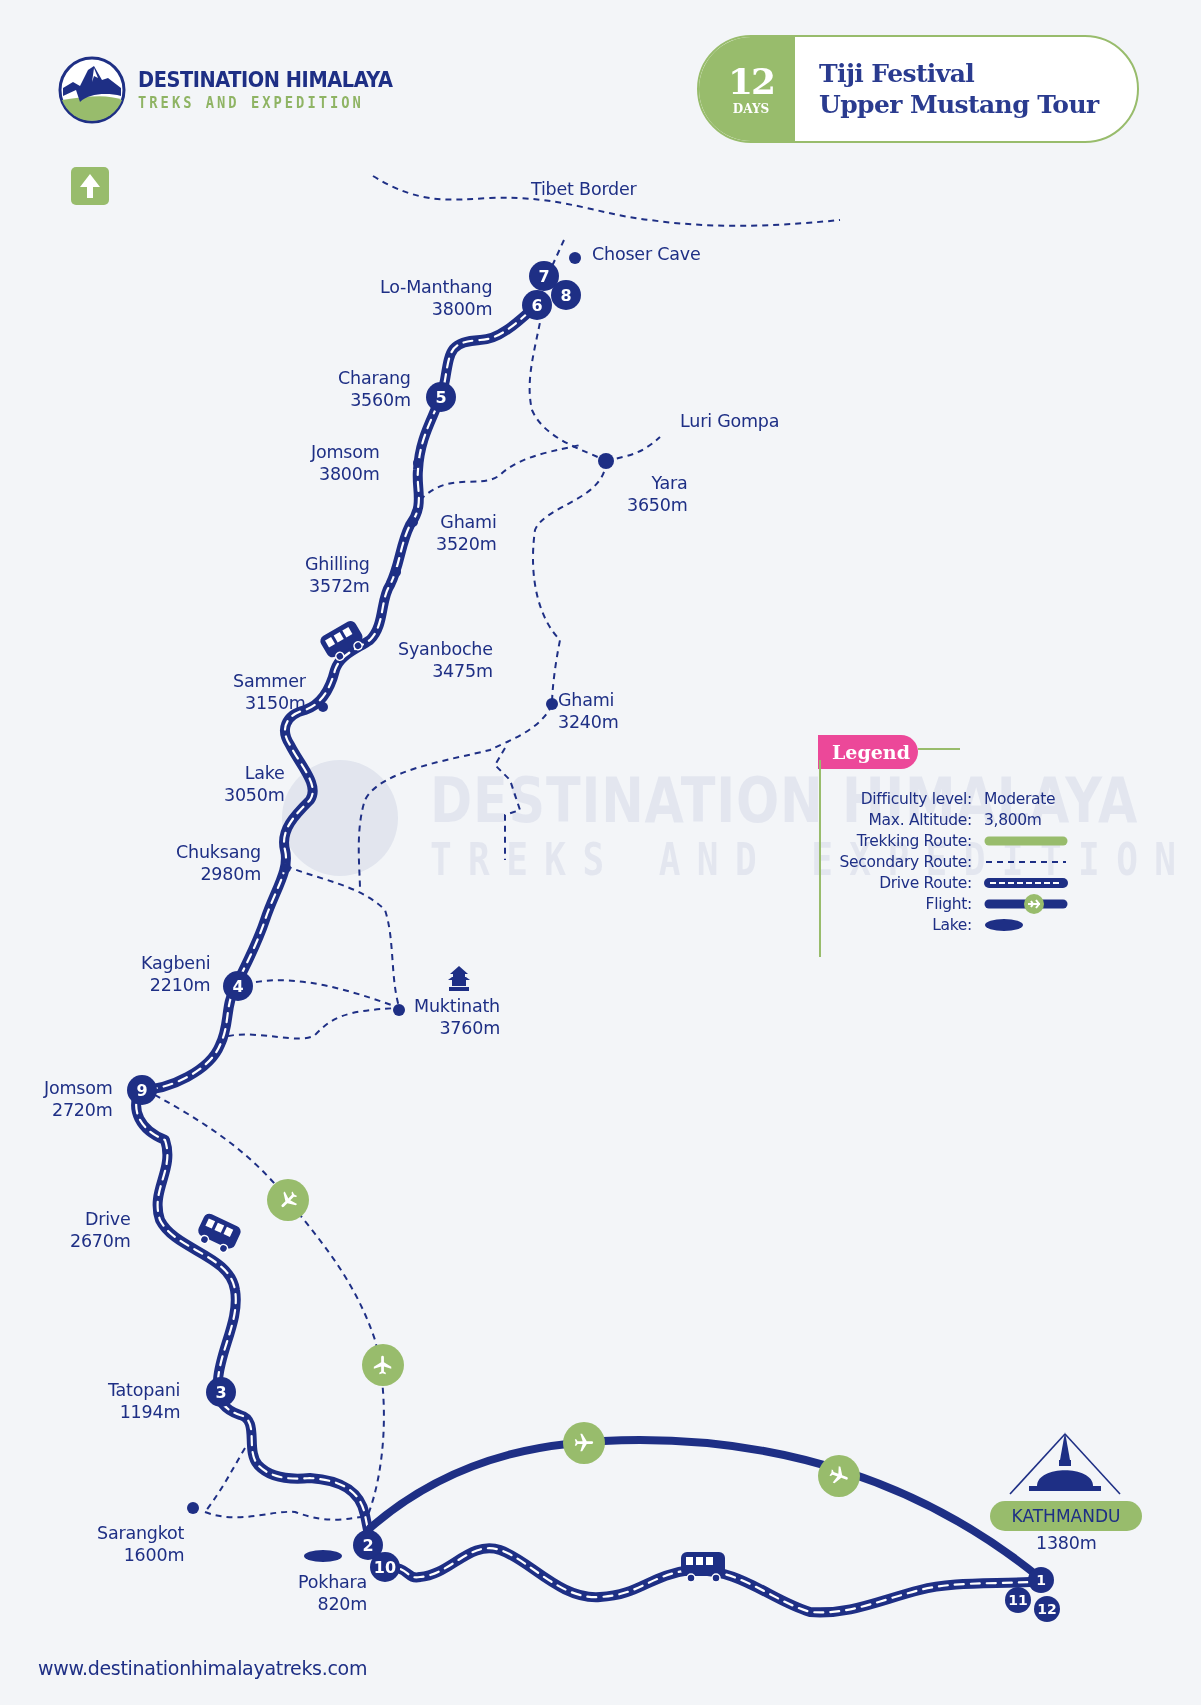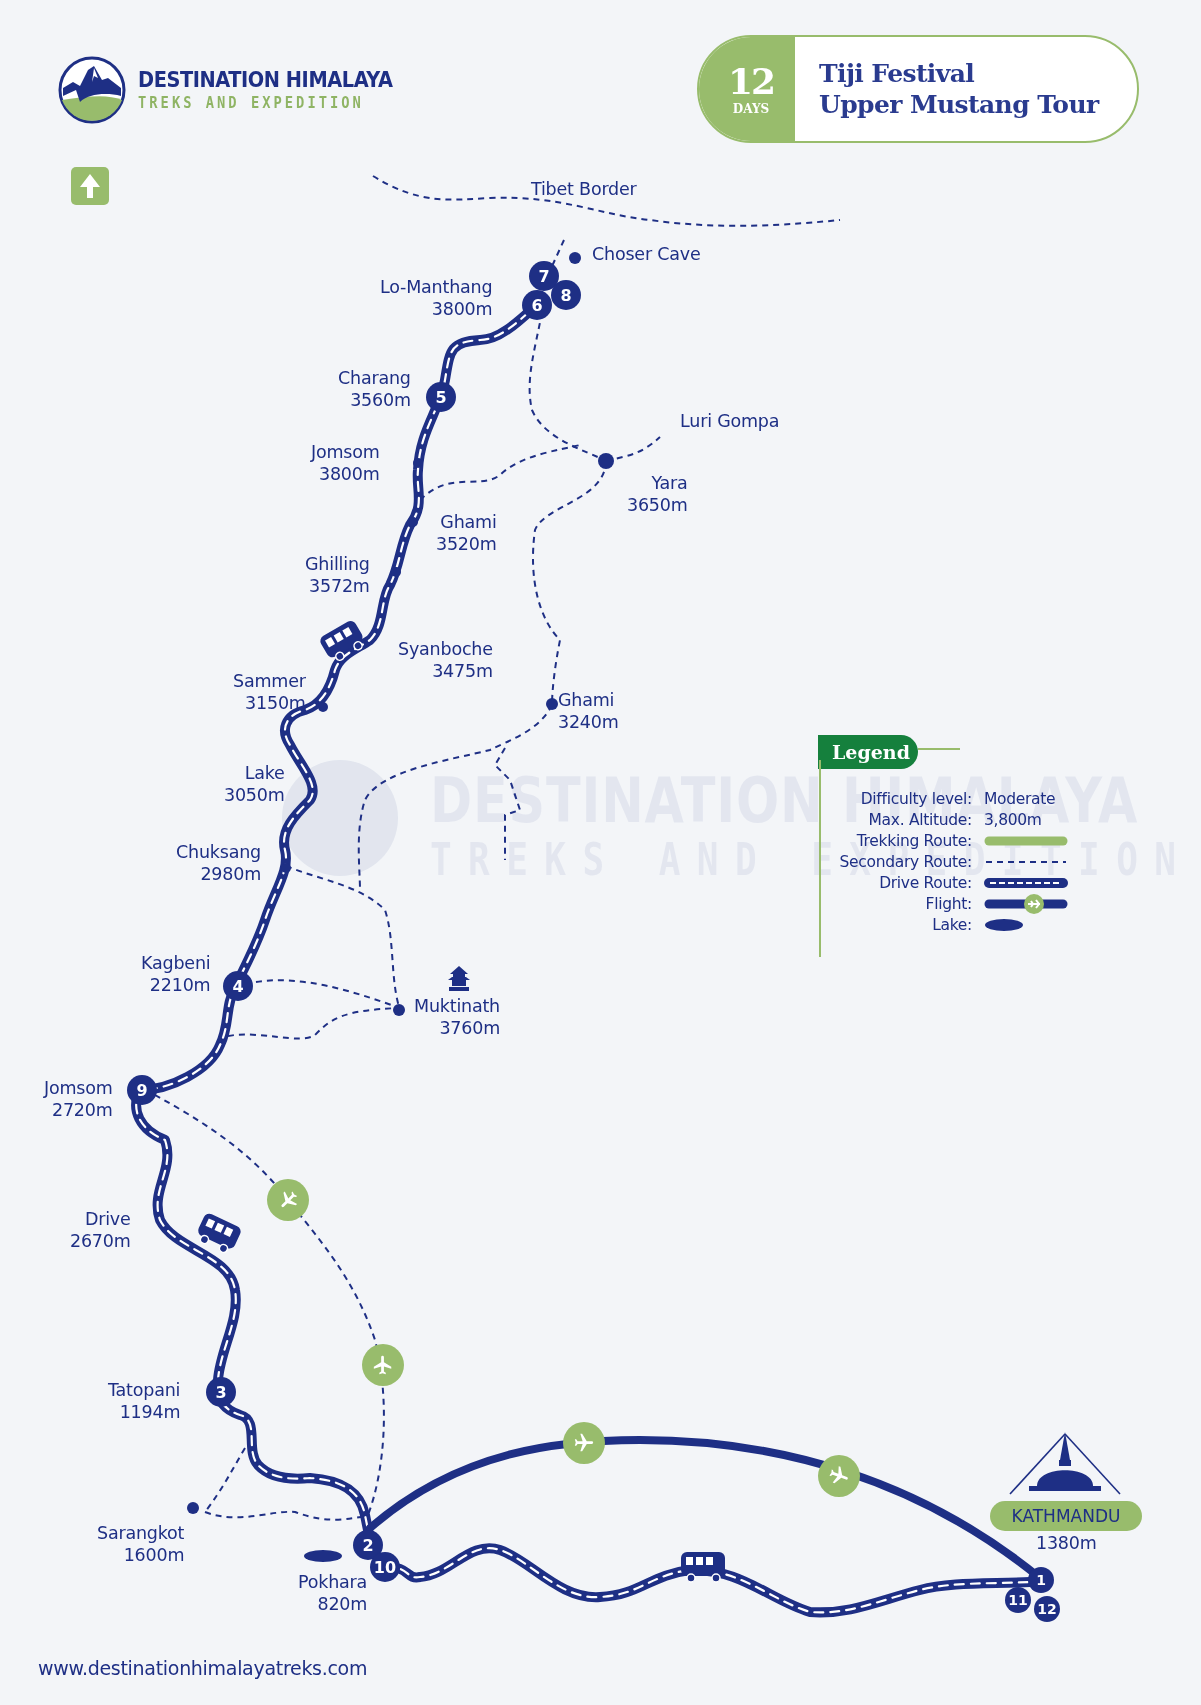--- a/index.html
+++ b/index.html
@@ -35,21 +35,21 @@
   .lbl-left { text-align: left; }
 
   
   .wp { position: absolute; width: 30px; height: 30px; margin-left: -15px; margin-top: -15px; border-radius: 50%; background: #1e2f85; color: #fff; font-weight: bold; font-size: 16px; display: flex; align-items: center; justify-content: center; font-family: "DejaVu Sans", sans-serif; }
   .wp.sm { width: 26px; height: 26px; margin-left: -13px; margin-top: -13px; font-size: 14px; }
 
   
   .plane { position: absolute; width: 42px; height: 42px; margin-left: -21px; margin-top: -21px; border-radius: 50%; background: #98bc6c; display: flex; align-items: center; justify-content: center; }
 
   
-  .legend-tab { left: 818px; top: 735px; width: 100px; height: 34px; background: #15803d; border-radius: 0 18px 18px 0; color: #fff; font-family: "DejaVu Serif", serif; font-weight: bold; font-size: 19px; display: flex; align-items: center; padding-left: 14px; box-sizing: border-box; }
+  .legend-tab { left: 818px; top: 735px; width: 100px; height: 34px; background: #ec4899; border-radius: 0 18px 18px 0; color: #fff; font-family: "DejaVu Serif", serif; font-weight: bold; font-size: 19px; display: flex; align-items: center; padding-left: 14px; box-sizing: border-box; }
   .legend-line-h { left: 918px; top: 748px; width: 42px; height: 2px; background: #98bc6c; }
   .legend-line-v { left: 819px; top: 760px; width: 2px; height: 197px; background: #98bc6c; }
   .legend-rows { left: 820px; top: 788px; width: 270px; }
   .legend-row { display: flex; align-items: center; height: 21px; font-size: 15.5px; font-family: "DejaVu Sans", sans-serif; letter-spacing: -0.3px; }
   .legend-key { width: 152px; text-align: right; color: #1e2f85; }
   .legend-val { margin-left: 12px; color: #1e2f85; display: flex; align-items: center; }
 
   .kathmandu-pill { left: 990px; top: 1501px; width: 152px; height: 30px; background: #98bc6c; border-radius: 15px; color: #1e2f85; font-size: 17px; display: flex; align-items: center; justify-content: center; font-family: "DejaVu Sans", sans-serif; }
 
   .footer-url { left: 38px; top: 1657px; font-size: 19px; color: #1e2f85; font-family: "DejaVu Sans", sans-serif; letter-spacing: -0.3px; }

